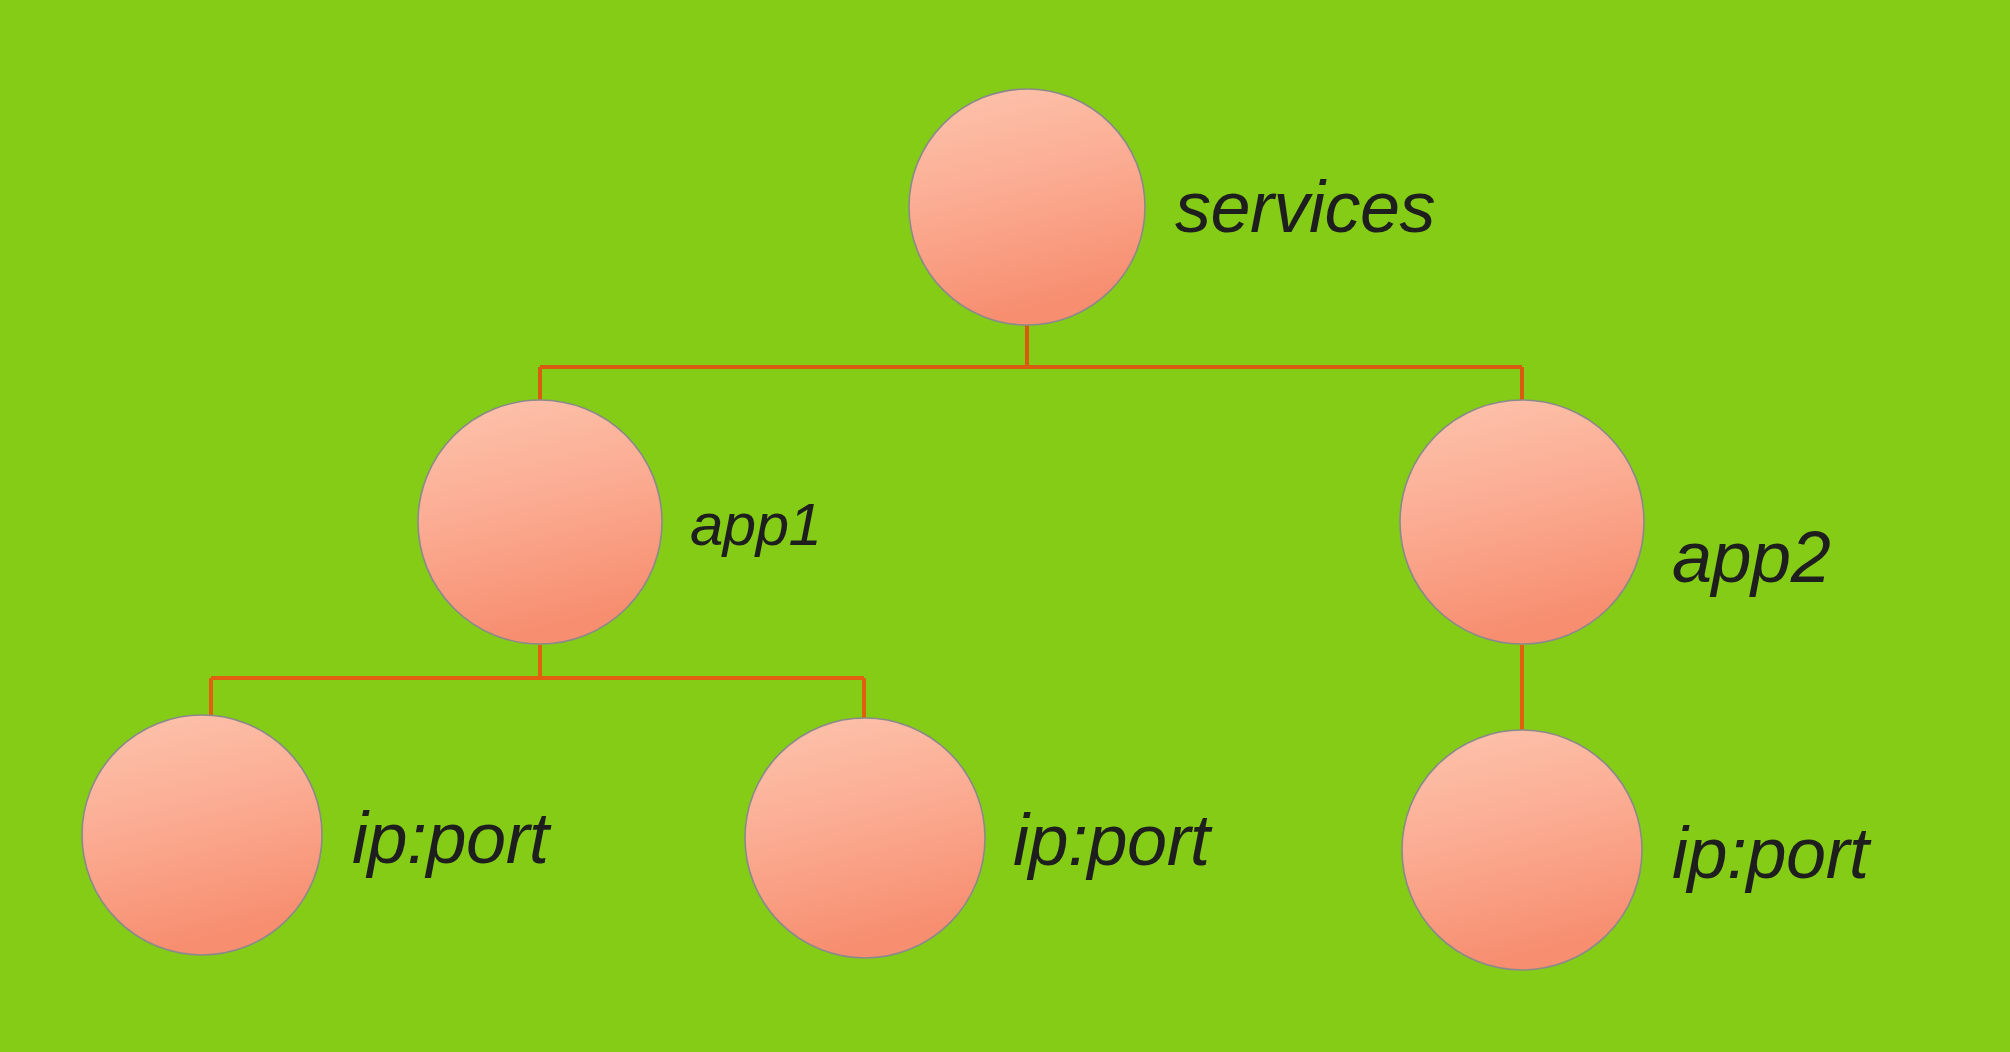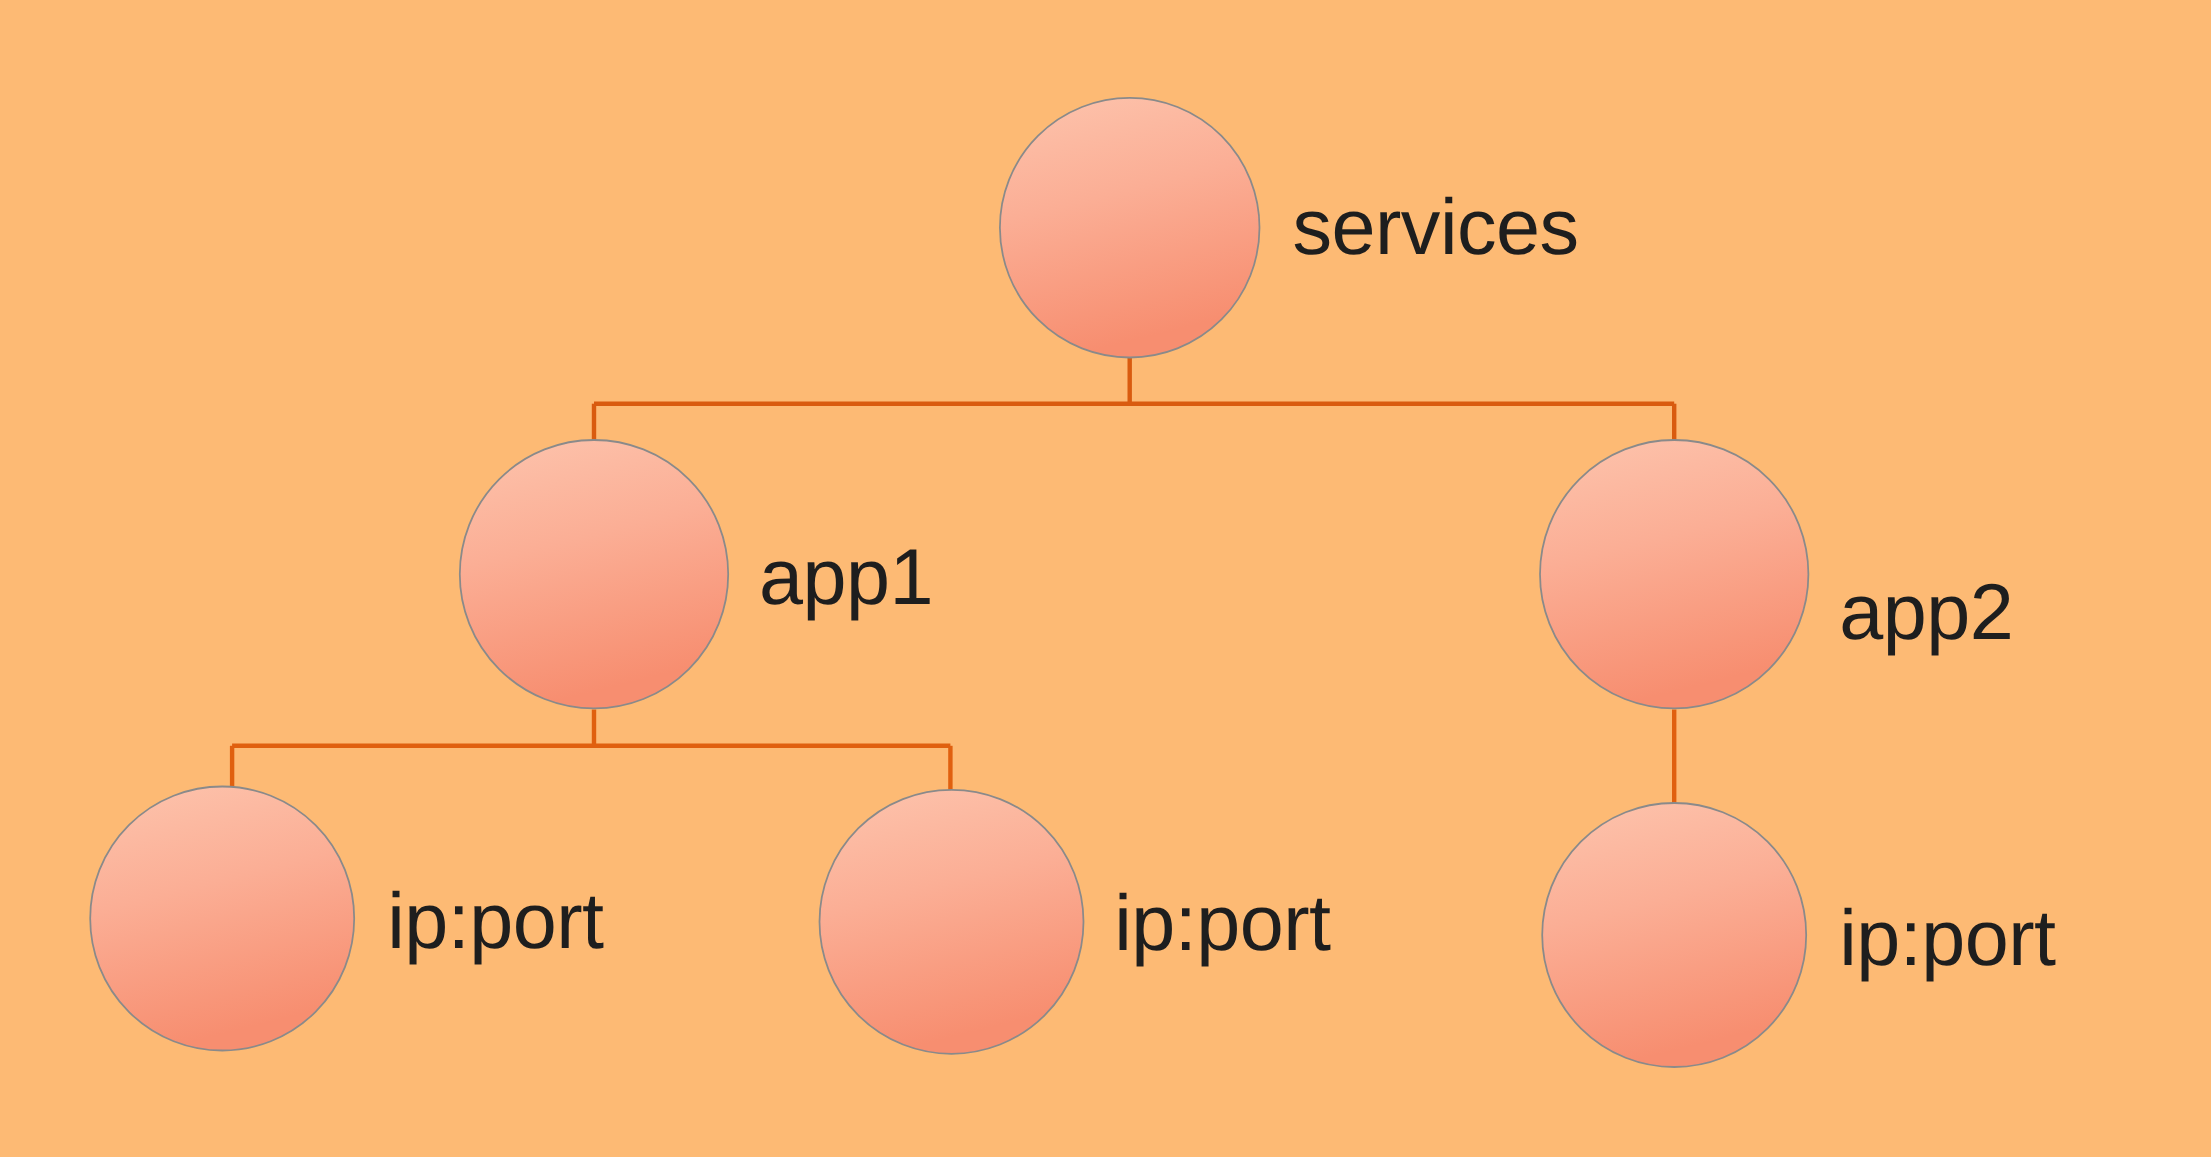--- a/index.html
+++ b/index.html
@@ -7,22 +7,23 @@
     padding: 0;
     background: #ffffff;
   }
   body {
     font-family: "Liberation Sans", sans-serif;
   }
   #canvas {
     position: relative;
     width: 2010px;
     height: 1052px;
-    background: #fdba74;
+    background: #84cc16;
     overflow: hidden;
+    font-style: italic;
   }
   #tree-svg {
     position: absolute;
     top: 0;
     left: 0;
     width: 2010px;
     height: 1052px;
   }
   .node-label {
     position: absolute;
@@ -71,21 +72,21 @@
     <circle cx="1027" cy="207" r="118" fill="url(#nodeGrad)" stroke="#8a8a8a" stroke-width="1.6"></circle>
     <circle cx="540" cy="522" r="122" fill="url(#nodeGrad)" stroke="#8a8a8a" stroke-width="1.6"></circle>
     <circle cx="1522" cy="522" r="122" fill="url(#nodeGrad)" stroke="#8a8a8a" stroke-width="1.6"></circle>
     <circle cx="202" cy="835" r="120" fill="url(#nodeGrad)" stroke="#8a8a8a" stroke-width="1.6"></circle>
     <circle cx="865" cy="838" r="120" fill="url(#nodeGrad)" stroke="#8a8a8a" stroke-width="1.6"></circle>
     <circle cx="1522" cy="850" r="120" fill="url(#nodeGrad)" stroke="#8a8a8a" stroke-width="1.6"></circle>
   </svg>
 
   <div class="node-label" style="left:1175px; top:207px; font-size:72px; transform:translateY(-50%);">services</div>
 
-  <div class="node-label" style="left:690px; top:525px; font-size:72px; transform:translateY(-50%);">app1</div>
+  <div class="node-label" style="left:690px; top:525px; font-size:60px; transform:translateY(-50%);">app1</div>
 
   <div class="node-label" style="left:1672px; top:525px; font-size:72px; transform:translateY(-50%);margin-top:32px;">app2</div>
 
   <div class="node-label" style="left:352px; top:838px; font-size:72px; transform:translateY(-50%);">ip:port</div>
 
   <div class="node-label" style="left:1013px; top:840px; font-size:72px; transform:translateY(-50%);">ip:port</div>
 
   <div class="node-label" style="left:1672px; top:853px; font-size:72px; transform:translateY(-50%);">ip:port</div>
 
 </div>

